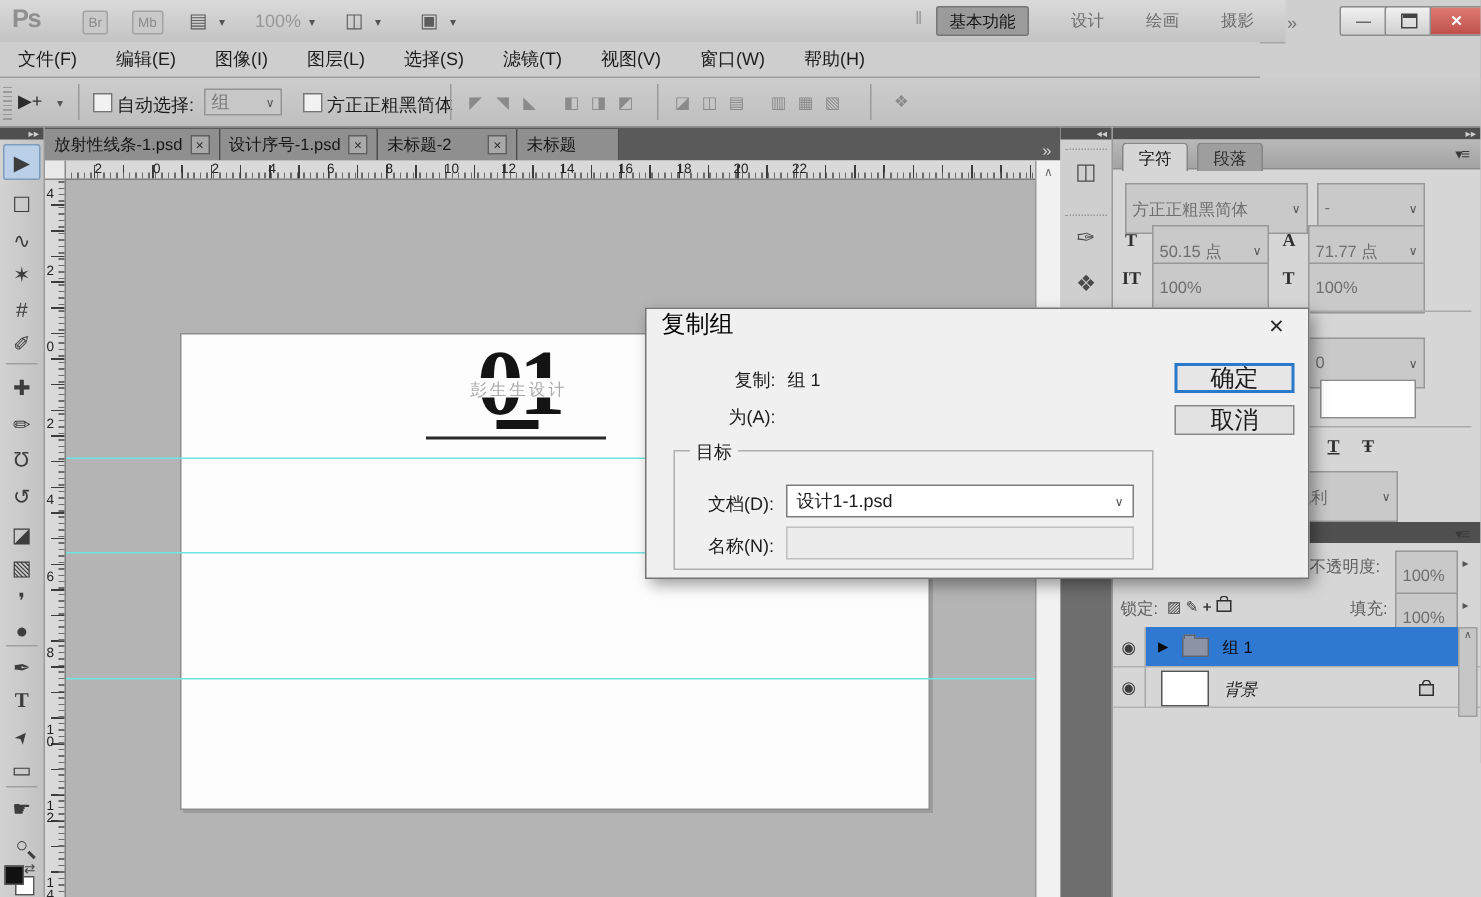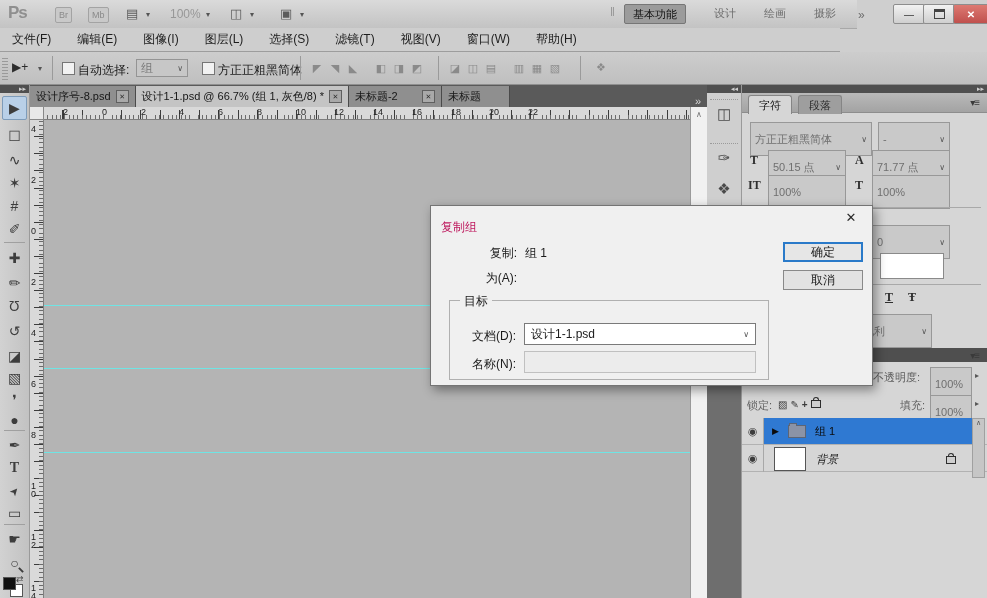--- a/index.html
+++ b/index.html
@@ -104,33 +104,33 @@
             align-items:center;justify-content:center;color:#3c3c3c;font-size:11px;box-sizing:border-box}
   .sel-band{position:absolute;left:22px;top:0;width:208px;height:26px;background:#2f79d2;display:flex;align-items:center;color:#0b0b0b}
   .folder{width:16px;height:11px;background:#8b93a6;border:1px solid #5d6575;position:relative;display:inline-block}
   .folder::before{content:"";position:absolute;left:0;top:-3px;width:6px;height:2px;background:#8b93a6;border:1px solid #5d6575;border-bottom:none}
   .thumb{width:30px;height:22px;background:#fff;border:1px solid #555;display:inline-block}
   .lscroll{position:absolute;left:230px;top:333px;width:13px;height:60px;background:#c6c6c6;border:1px solid #a0a0a0;
            box-sizing:border-box;font-size:7px;color:#555;text-align:center}
   
   #dialog{left:430px;top:205px;width:443px;height:181px;background:#f0f0f0;border:1px solid #747474;
           box-shadow:3px 4px 10px rgba(0,0,0,.4);z-index:50;box-sizing:border-box}
-  .dlg-title{left:10px;top:13px;font-size:12px;color:#be185d}
+  .dlg-title{left:10px;top:0;font-size:16px;color:#000000}
   .dlg-close{right:12px;top:4px;font-size:13px;color:#2a2a2a;width:18px;text-align:center}
   .dlg-label{position:absolute;width:58px;text-align:right;font-size:12px;color:#1a1a1a}
   .dlg-input{position:absolute;background:#fff;border:1px solid #2a7ac9;height:22px;display:flex;align-items:center;
              padding:0 4px;box-sizing:border-box;font-size:12px}
   .caret{display:inline-block;width:1px;height:13px;background:#000;margin-left:1px}
   .dlg-group{position:absolute;border:1px solid #b0b0b0}
   .dlg-legend{position:absolute;left:10px;top:-8px;background:#f0f0f0;padding:0 4px;font-size:12px}
   .dlg-select{position:absolute;background:#fff;border:1px solid #7a7a7a;height:22px;display:flex;align-items:center;
               justify-content:space-between;padding:0 6px;box-sizing:border-box;font-size:12px}
   .dlg-disabled{position:absolute;background:#ececec;border:1px solid #c0c0c0;height:22px;box-sizing:border-box}
   .dlg-btn{position:absolute;width:80px;height:20px;display:flex;align-items:center;justify-content:center;
-           font-size:12px;background:#e2e2e2;border:1px solid #898989;box-sizing:border-box}
+           font-size:16px;background:#e2e2e2;border:1px solid #898989;box-sizing:border-box}
   .dlg-btn.primary{border:2px solid #2a7ac9;background:#e6e6e6}
   .chev{font-size:8px;color:#555}
 </style>
 </head>
 <body>
 
 <div id="titlebar" class="abs" data-name="title-bar">
   <span class="abs pslogo" data-name="photoshop-logo">Ps</span>
   <span class="abs tb-btn" style="left:55px;top:7px" data-name="bridge-button">Br</span>
   <span class="abs tb-btn" style="left:88px;top:7px" data-name="mini-bridge-button">Mb</span>
@@ -263,25 +263,25 @@
   <span class="abs tool" style="top:466px" data-name="zoom-tool">
       <span>○</span>
     </span>
   <span class="abs swatch-fg" data-name="foreground-color-swatch"></span>
   <span class="abs swatch-bg" data-name="background-color-swatch"></span>
   <span class="abs" style="left:16px;top:489px;font-size:9px;color:#444" data-name="swap-colors-icon">⇄</span>
 </div>
 
 <div id="tabbar" class="abs" data-name="document-tab-bar">
   <span class="doc-tab" data-name="doc-tab">
-      <span>设计序号-8.psd</span>
+      <span>放射性线条-1.psd</span>
       <span class="tab-close" data-name="close-icon">✕</span>
     </span>
-  <span class="doc-tab active" data-name="doc-tab-active">
-      <span>设计1-1.psd @ 66.7% (组 1, 灰色/8) *</span>
+  <span class="doc-tab" data-name="doc-tab">
+      <span>设计序号-1.psd</span>
       <span class="tab-close" data-name="close-icon">✕</span>
     </span>
   <span class="doc-tab" style="min-width:80px;justify-content:space-between" data-name="doc-tab">
       <span>未标题-2</span>
       <span class="tab-close" data-name="close-icon">✕</span>
     </span>
   <span class="doc-tab" style="min-width:55px" data-name="doc-tab">
       <span>未标题</span>
     </span>
   <span class="tab-overflow" data-name="tab-overflow-icon">»</span>
@@ -310,20 +310,29 @@
     <span class="vnum" style="top:107px" data-name="ruler-number">0</span>
     <span class="vnum" style="top:158px" data-name="ruler-number">2</span>
     <span class="vnum" style="top:209px" data-name="ruler-number">4</span>
     <span class="vnum" style="top:260px" data-name="ruler-number">6</span>
     <span class="vnum" style="top:311px" data-name="ruler-number">8</span>
     <span class="vnum" style="top:362px" data-name="ruler-number">10</span>
     <span class="vnum" style="top:413px" data-name="ruler-number">12</span>
     <span class="vnum" style="top:464px" data-name="ruler-number">14</span>
   </div>
   <div class="abs" id="viewport" data-name="canvas-viewport">
+    <div class="abs" id="page" data-name="document-page">
+      <div class="abs art" data-name="number-artwork">
+        <div class="bignum" data-name="big-number-text">01</div>
+        <div class="whiteband" data-name="number-gap-band"></div>
+        <div class="watermark" data-name="watermark-text">彭生生设计</div>
+      </div>
+      <div class="abs thickbar" data-name="thick-underline"></div>
+      <div class="abs thinline" data-name="thin-underline"></div>
+    </div>
     <div class="abs guide" style="top:185px" data-name="guide-line"></div>
     <div class="abs guide" style="top:248px" data-name="guide-line"></div>
     <div class="abs guide" style="top:332px" data-name="guide-line"></div>
   </div>
   <div class="abs vscroll" data-name="canvas-vertical-scrollbar">
     <div class="scroll-arrow" data-name="scroll-up-icon">∧</div>
   </div>
 </div>
 
 <div id="dock" class="abs" data-name="right-dock">

